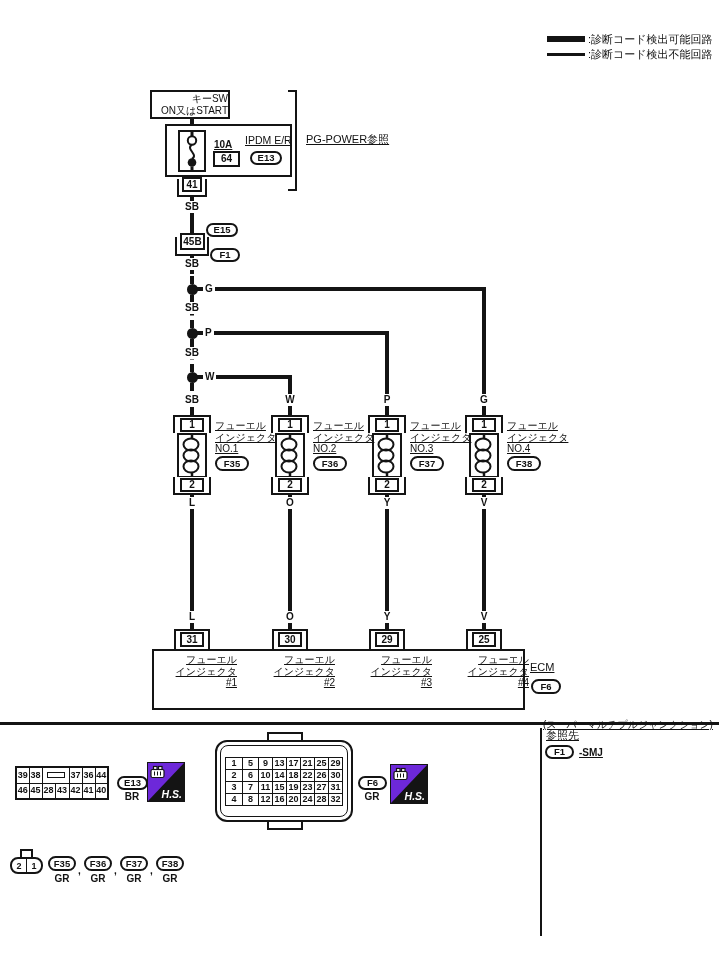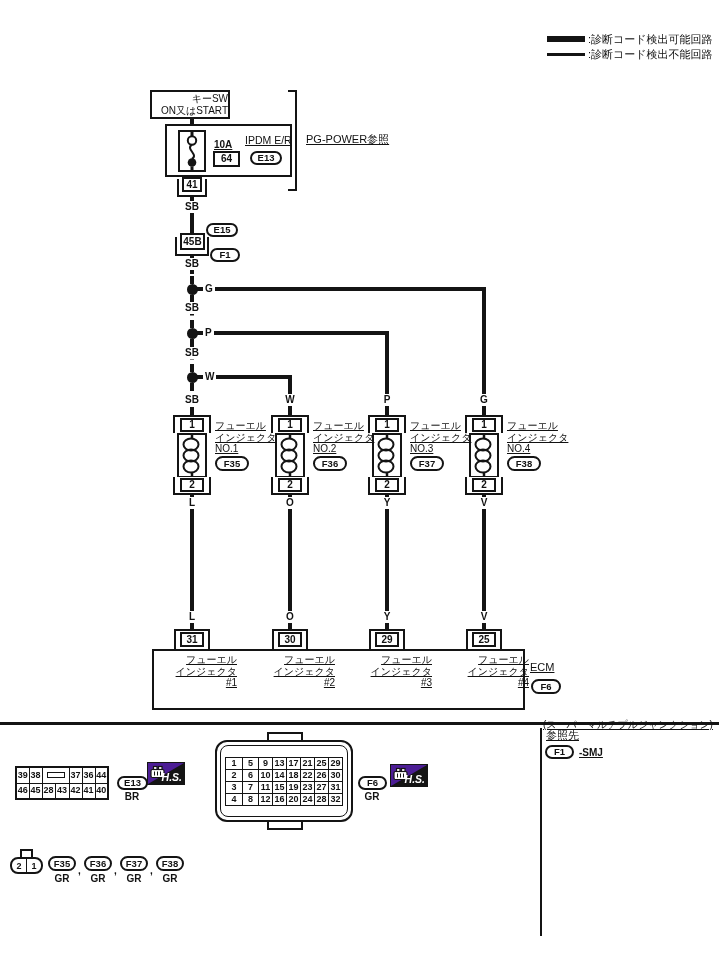--- a/index.html
+++ b/index.html
@@ -28,21 +28,21 @@
          font-weight:bold; font-size:10px; line-height:12px; z-index:3; }
   .bl  { position:absolute; background:#fff; padding:0 2px;
          font-weight:bold; font-size:10px; line-height:12px; z-index:3; }
   .lbl { position:absolute; font-size:10px; line-height:11.5px; white-space:nowrap; z-index:3;text-decoration:underline; }
   .ctr { text-align:right; }
 
   #title { position:absolute; left:545px; top:5px; width:172px; text-align:right;
            font-family:"DejaVu Sans Mono", monospace; font-weight:bold; font-size:20px; letter-spacing:0; }
   .legend-text { position:absolute; font-size:11px; line-height:13px; }
 
-  .hs { position:absolute; width:38px; height:23px; border:1.5px solid #141414; background:#4c1d95; z-index:3; }
+  .hs { position:absolute; width:38px; height:40px; border:1.5px solid #141414; background:#6d28d9; z-index:3; }
   .hs .tri { position:absolute; inset:0; background:#141414; clip-path:polygon(100% 0, 100% 100%, 0 100%); }
   .hs .hstxt { position:absolute; right:2px; bottom:2px; color:#fff; font-weight:bold; font-style:italic;
                font-size:10.5px; line-height:1; z-index:2; }
   .hs svg { position:absolute; left:2px; top:2px; z-index:2; }
 
   table.pingrid { border-collapse:collapse; table-layout:fixed; background:#fff; }
   table.pingrid td { border:1.5px solid #141414; text-align:center; padding:0;
                      font-weight:bold; font-size:9px; line-height:1; }
 
   .shell-outer { position:absolute; border:2px solid #141414; border-radius:12px; background:#fff; z-index:2; }

